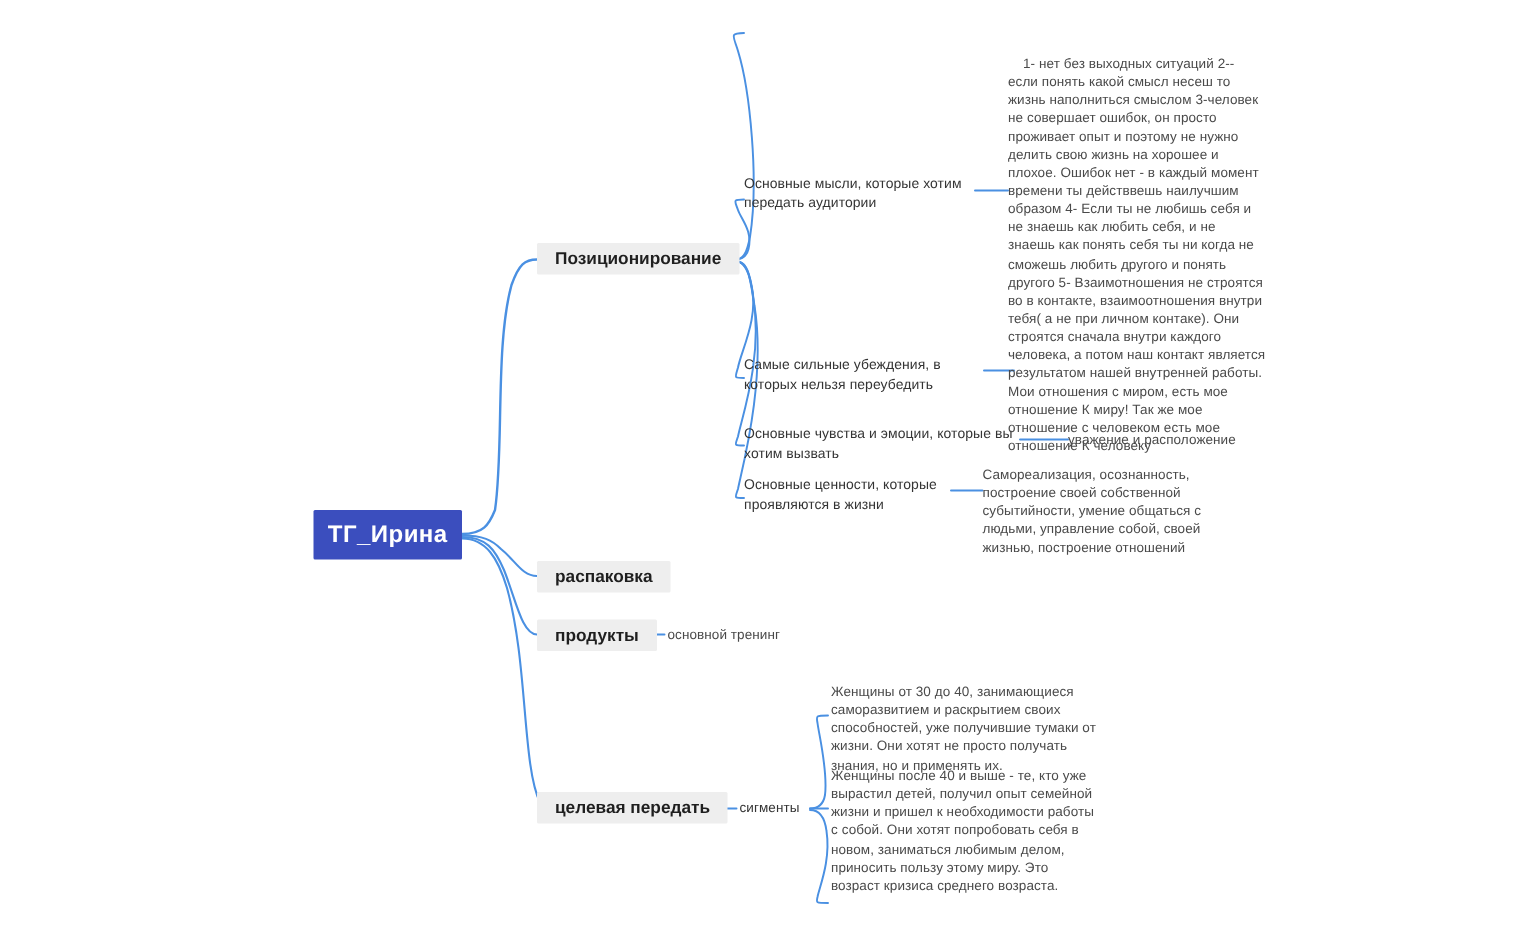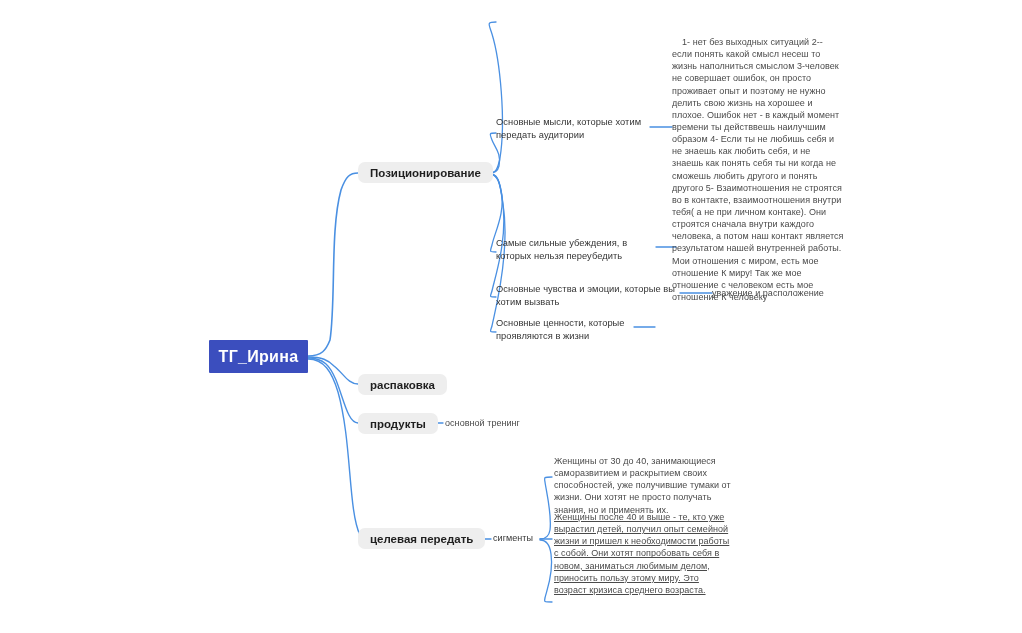--- a/index.html
+++ b/index.html
@@ -44,21 +44,21 @@
     justify-content: center;
     left: 209px;
     top: 340px;
     width: 99px;
     height: 33px;
   }
   
   .branch-node {
     background: #eeeeee;
     color: #1f1f1f;
-    border-radius: 7px;
+    border-radius: 1px;
     font-size: 11.5px;
     font-weight: bold;
     display: flex;
     align-items: center;
     justify-content: center;
     padding: 0 12px;
     height: 21px;
     white-space: nowrap;
   }
   #node-positioning { left: 358px; top: 162px; }
@@ -88,21 +88,21 @@
 
   #leaf-ideas-detail   { left: 672px; top: 36px;  width: 172px; text-indent: 10px; }
   #leaf-beliefs-detail { left: 672px; top: 224px; width: 172px; }
   #leaf-feelings-detail{ left: 712px; top: 287px; width: 180px; }
   #leaf-values-detail  { left: 655px; top: 310px; width: 180px; }
 
   #leaf-training   { left: 445px; top: 417px; width: 150px; }
   #leaf-segments   { left: 493px; top: 532px; width: 70px; }
 
   #leaf-seg1 { left: 554px; top: 455px; width: 180px; }
-  #leaf-seg2 { left: 554px; top: 511px; width: 180px; text-decoration: underline; }
+  #leaf-seg2 { left: 554px; top: 511px; width: 180px; }
   #leaf-seg3 { left: 554px; top: 572px; width: 180px; }
 </style>
 </head>
 <body>
 
 <div id="canvas">
 
   <svg id="edges" viewBox="0 0 1022 633" xmlns="http://www.w3.org/2000/svg">
     <g fill="none" stroke="#4a90e2" stroke-width="1.4" stroke-linecap="round">
 
@@ -152,20 +152,21 @@
     <span>целевая передать</span>
   </div>
 
   <div id="leaf-main-ideas" class="leaf leaf-lvl2">Основные мысли, которые хотим передать аудитории</div>
   <div id="leaf-beliefs" class="leaf leaf-lvl2">Самые сильные убеждения, в которых нельзя переубедить</div>
   <div id="leaf-feelings" class="leaf leaf-lvl2">Основные чувства и эмоции, которые вы хотим вызвать</div>
   <div id="leaf-values" class="leaf leaf-lvl2">Основные ценности, которые проявляются в жизни</div>
 
   <div id="leaf-ideas-detail" class="leaf leaf-lvl3 small">1- нет без выходных ситуаций 2-- если понять какой смысл несеш то жизнь наполниться смыслом 3-человек не совершает ошибок, он просто проживает опыт и поэтому не нужно делить свою жизнь на хорошее и плохое. Ошибок нет - в каждый момент времени ты действвешь наилучшим образом 4-  Если ты не любишь себя и не знаешь как любить себя, и не знаешь как понять себя ты ни когда не сможешь любить другого и понять другого   5- Взаимотношения не строятся во в контакте, взаимоотношения внутри тебя( а не при личном контаке). Они строятся сначала внутри каждого человека, а потом  наш контакт является результатом нашей внутренней работы. Мои  отношения с миром, есть мое отношение К миру! Так же мое отношение с человеком есть мое отношение К человеку</div>
   <div id="leaf-feelings-detail" class="leaf leaf-lvl3 small">уважение и расположение</div>
+  <div id="leaf-values-detail" class="leaf leaf-lvl3 small">Самореализация, осознанность, построение своей  собственной субытийности, умение общаться с людьми, управление собой, своей жизнью, построение отношений</div>
 
   <div id="leaf-training" class="leaf leaf-lvl3 small">основной тренинг</div>
 
   <div id="leaf-segments" class="leaf leaf-lvl2 small">сигменты</div>
 
   <div id="leaf-seg1" class="leaf leaf-lvl3 small">Женщины от 30 до 40, занимающиеся саморазвитием и раскрытием своих способностей, уже получившие тумаки от жизни. Они хотят не просто получать знания, но и применять их.</div>
   <div id="leaf-seg2" class="leaf leaf-lvl3 small">Женщины после 40 и выше - те, кто уже вырастил детей, получил опыт семейной жизни и пришел к необходимости работы с собой. Они хотят попробовать себя в новом, заниматься любимым делом, приносить пользу этому миру. Это возраст кризиса среднего возраста.</div>
 
 </div>
 

